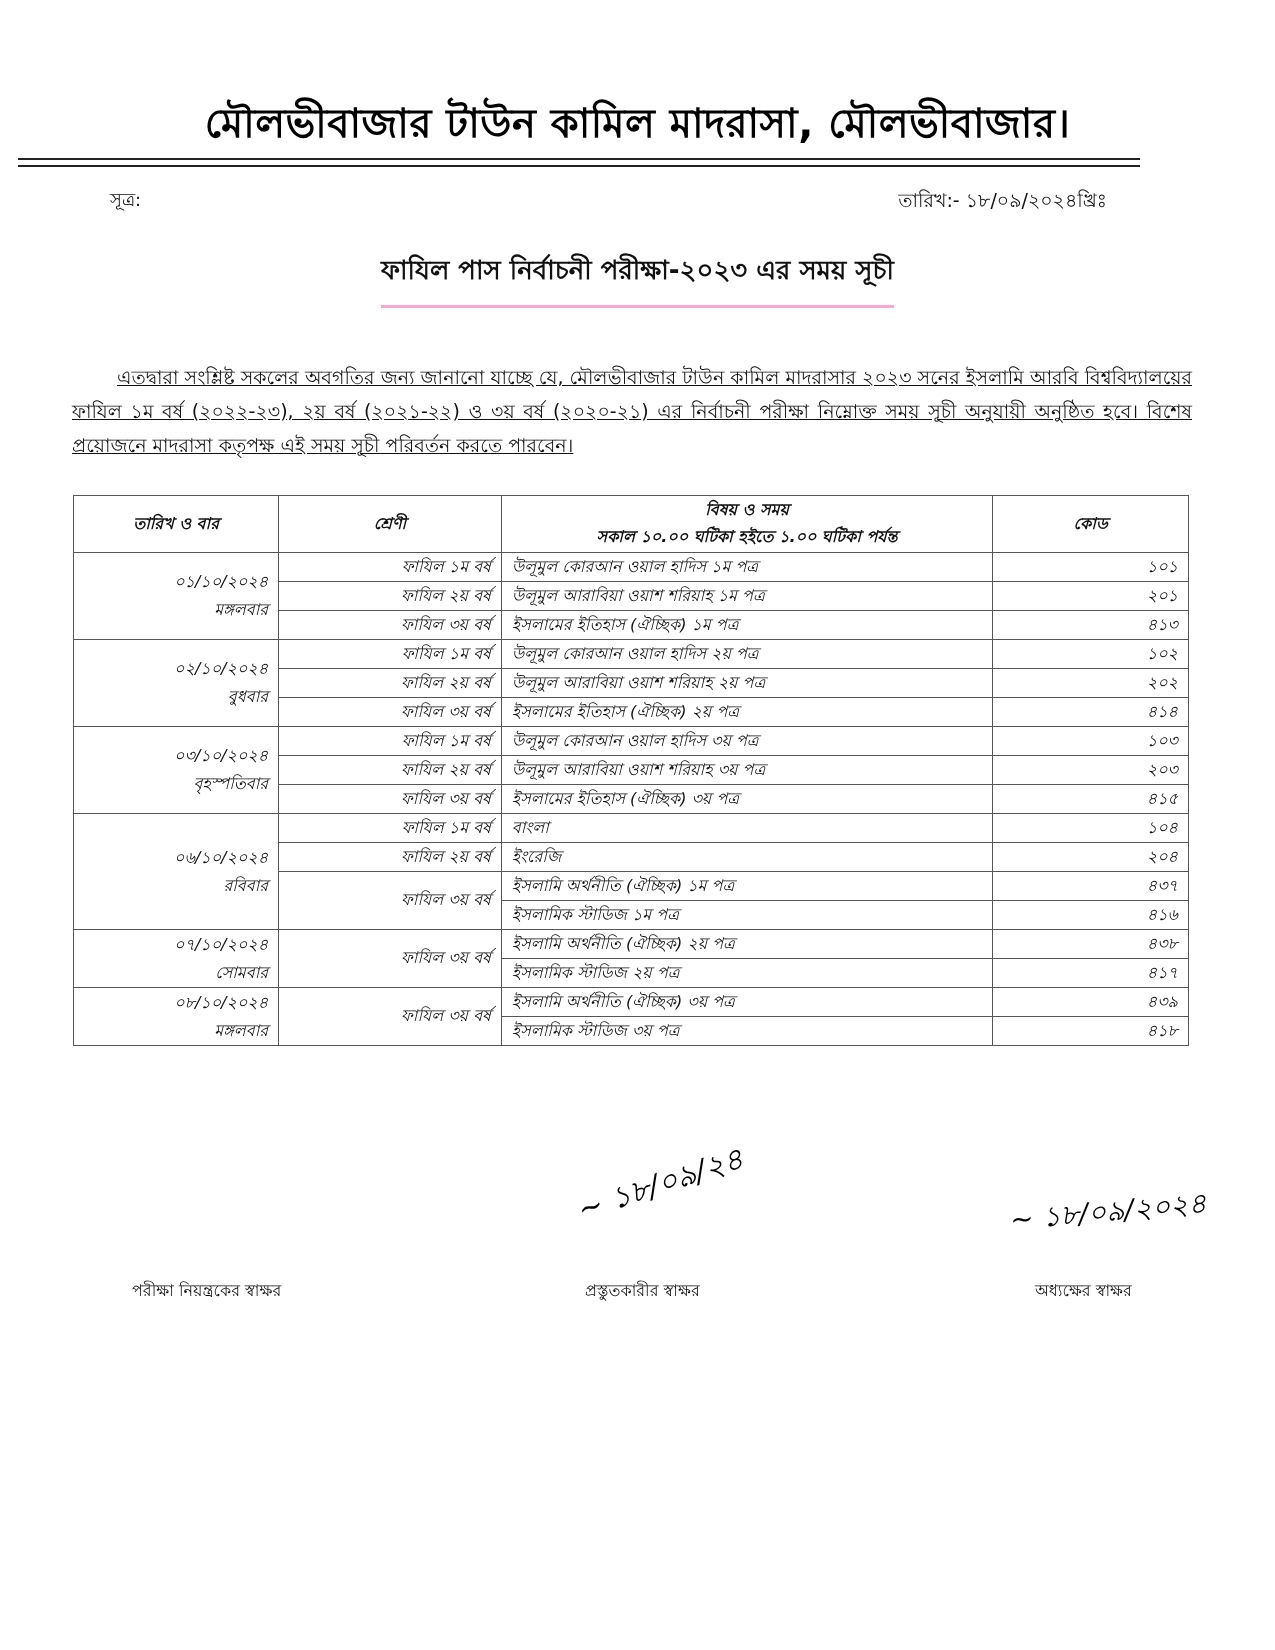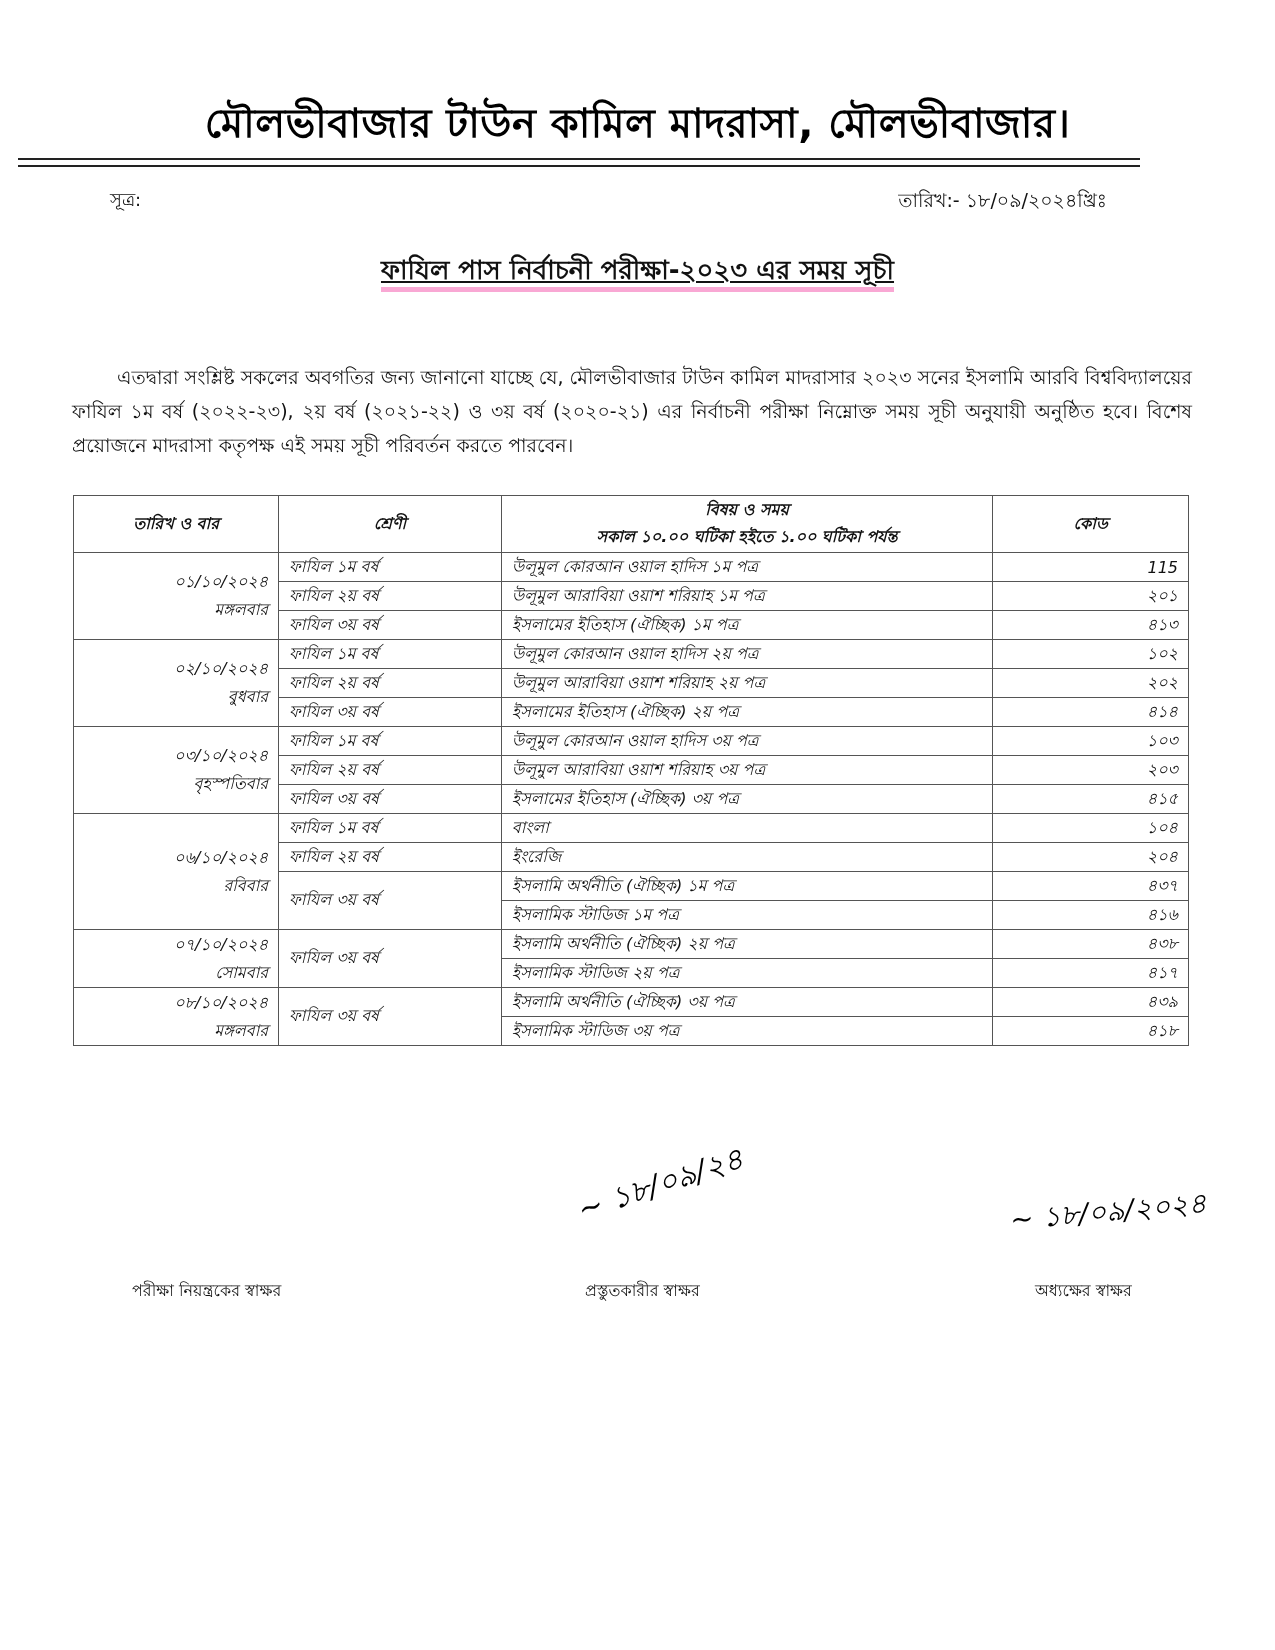--- a/index.html
+++ b/index.html
@@ -13,34 +13,34 @@
     font-size: 40px; font-weight: bold; letter-spacing: 0.5px; color: #000;
   }
   .rule1 { left: 18px; width: 1122px; top: 158px; height: 0; border-top: 2px solid #222; }
   .rule2 { left: 18px; width: 1122px; top: 165px; height: 0; border-top: 2px solid #222; }
   .ref { left: 110px; top: 186px; font-size: 18px; }
   .date { right: 168px; top: 186px; font-size: 19px; }
   .doc-title {
     left: 0; width: 1275px; top: 250px; text-align: center;
     font-size: 26px; font-weight: bold;
   }
-  .doc-title span { border-bottom: 5px solid #f9a8d4; padding-bottom: 2px; text-decoration: underline; }
+  .doc-title span { border-bottom: 3px solid #f9a8d4; padding-bottom: 20px; }
   .para {
     left: 72px; width: 1120px; top: 360px; font-size: 19px; line-height: 34px;
-    text-align: justify; text-indent: 45px;
+    text-align: justify; text-indent: 45px; text-decoration: underline;
   }
   table.sched {
     position: absolute; left: 73px; top: 495px; width: 1116px;
     border-collapse: collapse; font-size: 16px; font-style: italic;
   }
   table.sched td, table.sched th {
     border: 1.5px solid #555; padding: 0 10px; height: 28px; font-weight: normal;
   }
   table.sched th { height: 56px; font-weight: bold; text-align: center; }
-  td.c { text-align: left; }
+  td.c { text-align: right; }
   td.l { text-align: left; }
   td.r { text-align: right; padding-right: 70px; }
   td.date-cell { text-align: right; line-height: 28px; }
   .sig-mark { font-family: "DejaVu Serif", serif; font-style: italic; color: #000; }
   .sig1 { left: 575px; top: 1160px; font-size: 30px; transform: rotate(-18deg); }
   .sig2 { left: 1010px; top: 1190px; font-size: 28px; transform: rotate(-5deg); }
   .sig-label { top: 1278px; font-size: 16px; }
   .sl1 { left: 132px; text-align: center; }
   .sl2 { left: 585px; text-align: center; }
   .sl3 { left: 1035px; }
@@ -81,21 +81,21 @@
   </thead>
   <tbody>
 
     <tr>
       <td rowspan="3" class="date-cell">
         <div>০১/১০/২০২৪</div>
         <div>মঙ্গলবার</div>
       </td>
       <td class="c">ফাযিল ১ম বর্ষ</td>
       <td class="l">উলূমুল কোরআন ওয়াল হাদিস ১ম পত্র</td>
-      <td class="r">115</td>
+      <td class="r">১০১</td>
     </tr>
     <tr>
       <td class="c">ফাযিল ২য় বর্ষ</td>
       <td class="l">উলূমুল আরাবিয়া ওয়াশ শরিয়াহ ১ম পত্র</td>
       <td class="r">২০১</td>
     </tr>
     <tr>
       <td class="c">ফাযিল ৩য় বর্ষ</td>
       <td class="l">ইসলামের ইতিহাস (ঐচ্ছিক) ১ম পত্র</td>
       <td class="r">৪১৩</td>

